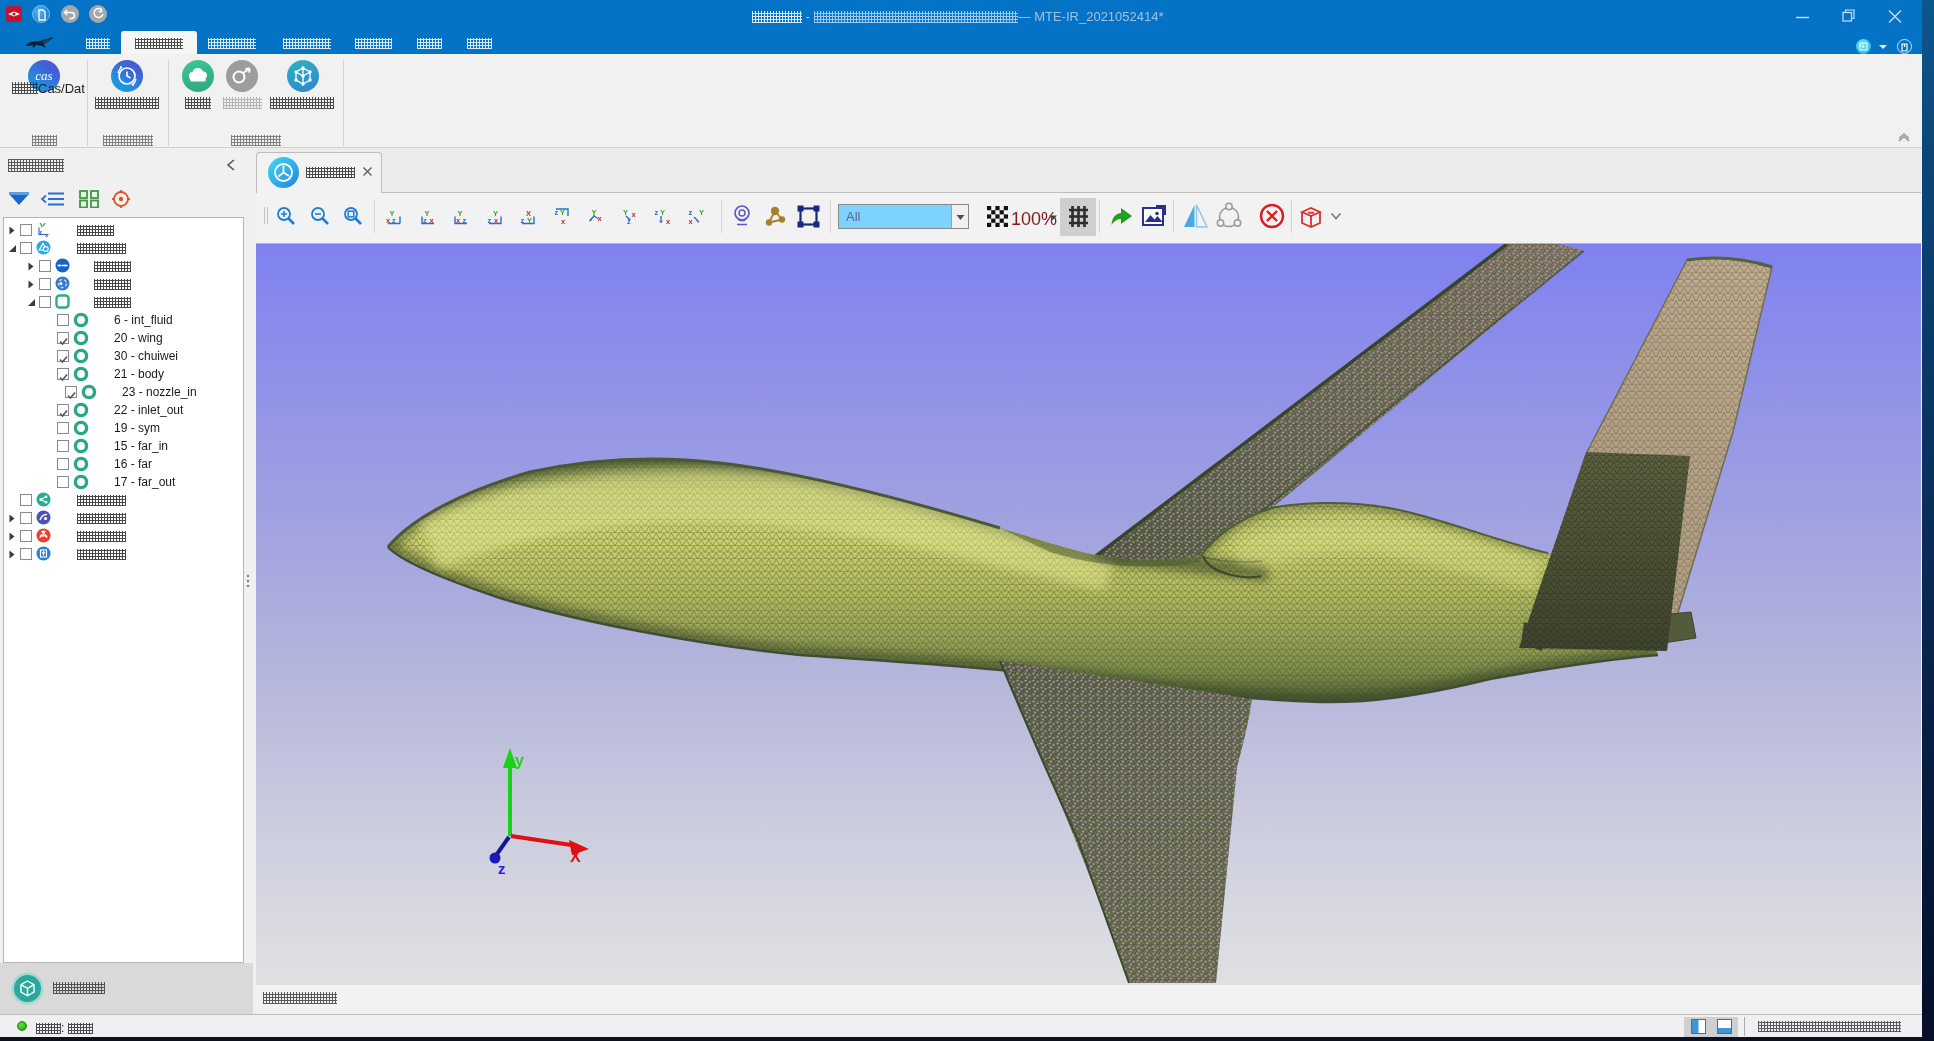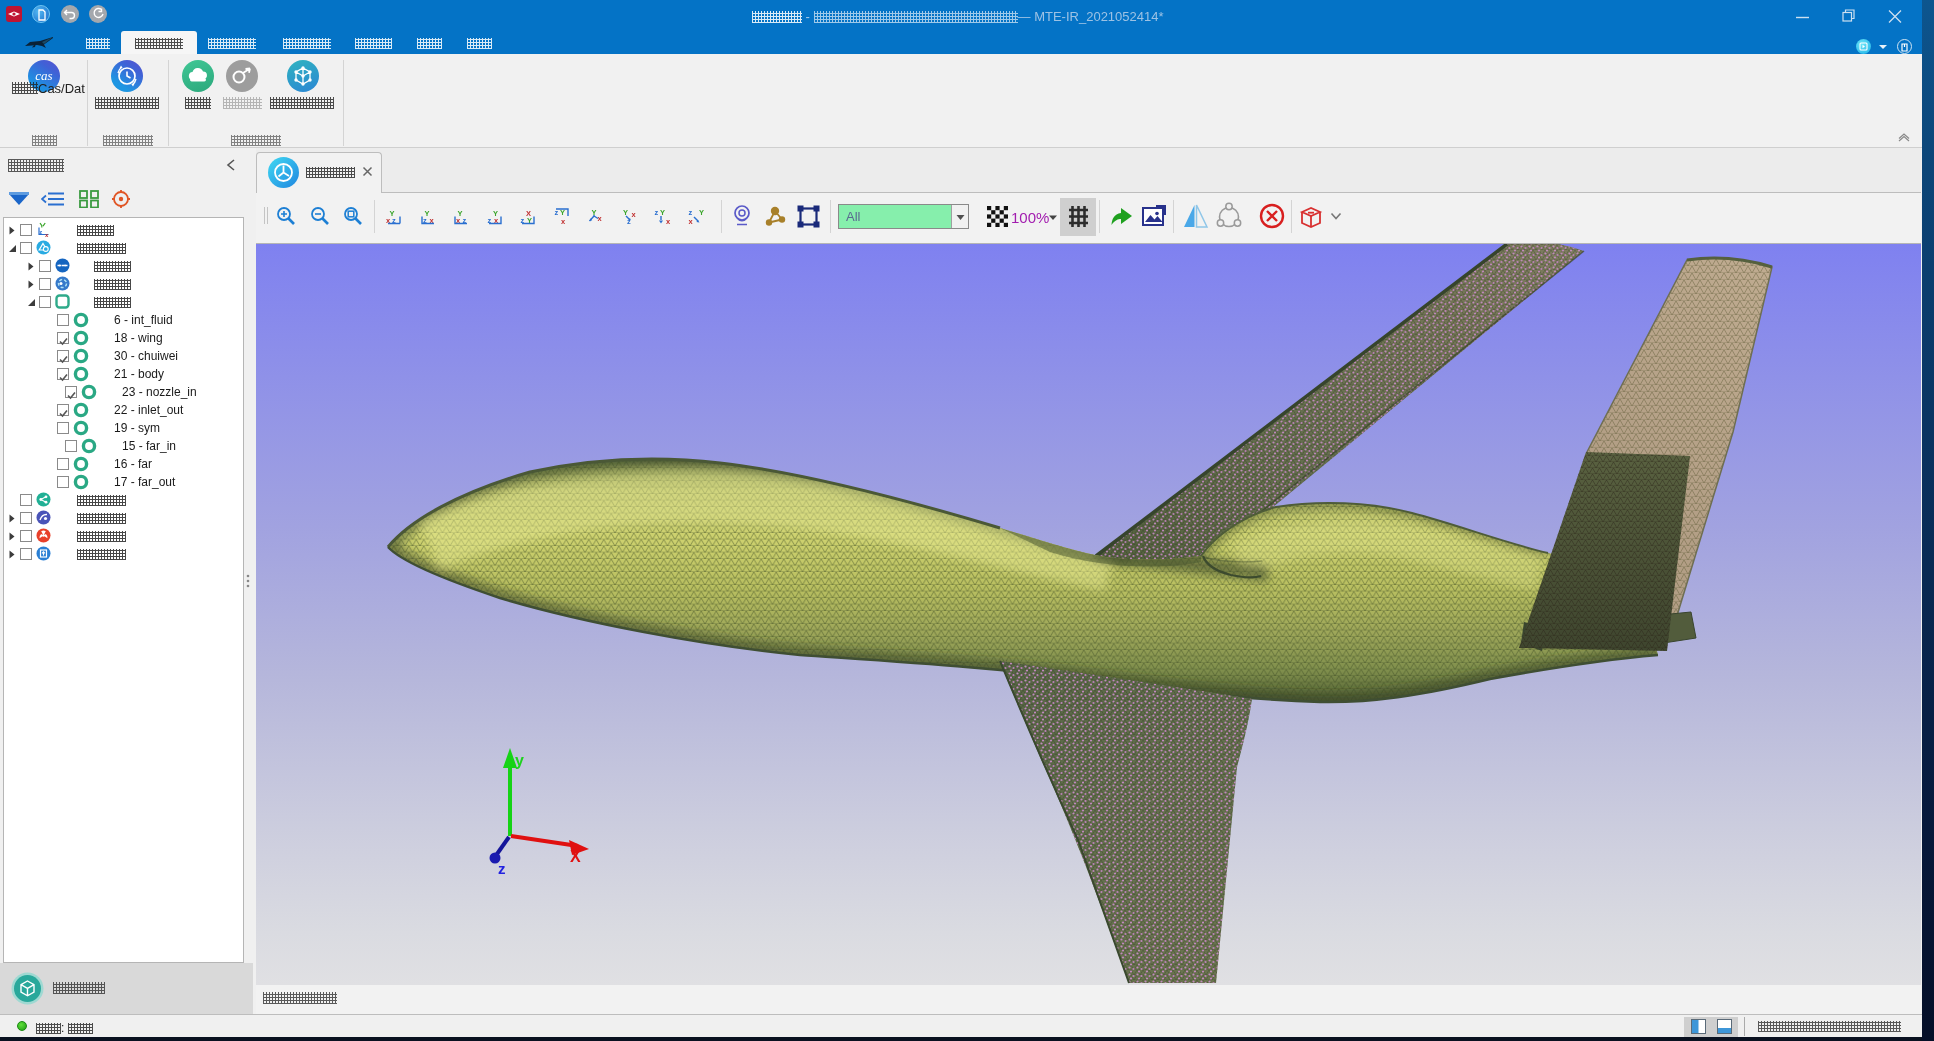--- a/index.html
+++ b/index.html
@@ -232,21 +232,21 @@
         </svg></span>
       <span class="ab" style="left:110px;top:2px;font-size:12px;color:#1a1a1a">6 - int_fluid</span>
     </div>
 <div class="row" style="left:0;top:111px;width:239px">
       <span class="cb" style="left:53px"><svg width="11" height="11">
           <path d="M2 5.5 L4.5 8 L9 2.5" fill="none" stroke="#555" stroke-width="1.6"></path>
         </svg></span>
       <span class="ab" style="left:69px;top:1px"><svg width="16" height="16">
           <circle cx="8" cy="8" r="5.6" fill="none" stroke="#2aa884" stroke-width="3.4"></circle>
         </svg></span>
-      <span class="ab" style="left:110px;top:2px;font-size:12px;color:#1a1a1a">18 - wing</span>
+      <span class="ab" style="left:110px;top:2px;font-size:12px;color:#1a1a1a">20 - wing</span>
     </div>
 <div class="row" style="left:0;top:129px;width:239px">
       <span class="cb" style="left:53px"><svg width="11" height="11">
           <path d="M2 5.5 L4.5 8 L9 2.5" fill="none" stroke="#555" stroke-width="1.6"></path>
         </svg></span>
       <span class="ab" style="left:69px;top:1px"><svg width="16" height="16">
           <circle cx="8" cy="8" r="5.6" fill="none" stroke="#2aa884" stroke-width="3.4"></circle>
         </svg></span>
       <span class="ab" style="left:110px;top:2px;font-size:12px;color:#1a1a1a">30 - chuiwei</span>
     </div>
@@ -277,21 +277,21 @@
         </svg></span>
       <span class="ab" style="left:110px;top:2px;font-size:12px;color:#1a1a1a">22 - inlet_out</span>
     </div>
 <div class="row" style="left:0;top:201px;width:239px">
       <span class="cb" style="left:53px"></span>
       <span class="ab" style="left:69px;top:1px"><svg width="16" height="16">
           <circle cx="8" cy="8" r="5.6" fill="none" stroke="#2aa884" stroke-width="3.4"></circle>
         </svg></span>
       <span class="ab" style="left:110px;top:2px;font-size:12px;color:#1a1a1a">19 - sym</span>
     </div>
-<div class="row" style="left:8px;top:219px;width:239px">
+<div class="row" style="left:0;top:219px;width:239px">
       <span class="cb" style="left:53px"></span>
       <span class="ab" style="left:69px;top:1px"><svg width="16" height="16">
           <circle cx="8" cy="8" r="5.6" fill="none" stroke="#2aa884" stroke-width="3.4"></circle>
         </svg></span>
       <span class="ab" style="left:110px;top:2px;font-size:12px;color:#1a1a1a">15 - far_in</span>
     </div>
 <div class="row" style="left:0;top:237px;width:239px">
       <span class="cb" style="left:53px"></span>
       <span class="ab" style="left:69px;top:1px"><svg width="16" height="16">
           <circle cx="8" cy="8" r="5.6" fill="none" stroke="#2aa884" stroke-width="3.4"></circle>
@@ -472,42 +472,42 @@
       <path d="M10 7 L4 18.5 M10 7 L17 15.5 M4 18.5 L17 15.5" stroke="#a8802a" stroke-width="1.8"></path>
     </svg>
  <svg class="ab" style="left:541px;top:12px" width="23" height="23">
       <rect x="3.5" y="3.5" width="16" height="16" fill="none" stroke="#1a2a7a" stroke-width="2.2"></rect>
       <rect x="0.5" y="0.5" width="6" height="6" fill="#1a2a7a"></rect>
       <rect x="16.5" y="0.5" width="6" height="6" fill="#1a2a7a"></rect>
       <rect x="0.5" y="16.5" width="6" height="6" fill="#1a2a7a"></rect>
       <rect x="16.5" y="16.5" width="6" height="6" fill="#1a2a7a"></rect>
     </svg>
  <div class="sep" style="left:574px;top:7px;height:33px"></div>
- <div class="ab" style="left:582px;top:11px;width:131px;height:25px;background:#86efac;border:1px solid #8a8a8a">
+ <div class="ab" style="left:582px;top:11px;width:131px;height:25px;background:#7dd3fc;border:1px solid #8a8a8a">
    <span style="font-size:13px;color:#5a6a90;position:absolute;left:7px;top:4px">All</span>
    <div class="ab" style="right:0;top:0;width:17px;height:23px;background:#f1f1f1;border-left:1px solid #a0a0a0"><svg width="17" height="23">
           <path d="M4.5 10 h8 l-4 5 z" fill="#505050"></path>
         </svg></div>
  </div>
 <svg class="ab" style="left:731px;top:13px" width="21" height="21">
       <rect x="0.0" y="0.0" width="4.2" height="4.2" fill="#111"></rect>
       <rect x="8.4" y="0.0" width="4.2" height="4.2" fill="#111"></rect>
       <rect x="16.8" y="0.0" width="4.2" height="4.2" fill="#111"></rect>
       <rect x="4.2" y="4.2" width="4.2" height="4.2" fill="#111"></rect>
       <rect x="12.6" y="4.2" width="4.2" height="4.2" fill="#111"></rect>
       <rect x="0.0" y="8.4" width="4.2" height="4.2" fill="#111"></rect>
       <rect x="8.4" y="8.4" width="4.2" height="4.2" fill="#111"></rect>
       <rect x="16.8" y="8.4" width="4.2" height="4.2" fill="#111"></rect>
       <rect x="4.2" y="12.6" width="4.2" height="4.2" fill="#111"></rect>
       <rect x="12.6" y="12.6" width="4.2" height="4.2" fill="#111"></rect>
       <rect x="0.0" y="16.8" width="4.2" height="4.2" fill="#111"></rect>
       <rect x="8.4" y="16.8" width="4.2" height="4.2" fill="#111"></rect>
       <rect x="16.8" y="16.8" width="4.2" height="4.2" fill="#111"></rect>
     </svg>
- <span class="ab" style="left:755px;top:16px;font-size:15px;color:#a21caf">100%</span>
+ <span class="ab" style="left:755px;top:16px;font-size:18px;color:#7f1d1d">100%</span>
  <svg class="ab" style="left:792px;top:21px" width="10" height="8">
       <path d="M1 1.5 h8 l-4 4.5 z" fill="#444"></path>
     </svg>
  <div class="ab" style="left:804px;top:5px;width:36px;height:38px;background:#cfcfcf"></div>
  <svg class="ab" style="left:812px;top:12px" width="21" height="23">
       <g stroke="#2d2d2d" stroke-width="2.6">
         <path d="M1 5 h19 M1 11.5 h19 M1 18 h19"></path>
         <path d="M4.5 1 v21 M10.5 1 v21 M16.5 1 v21"></path>
       </g>
     </svg>

